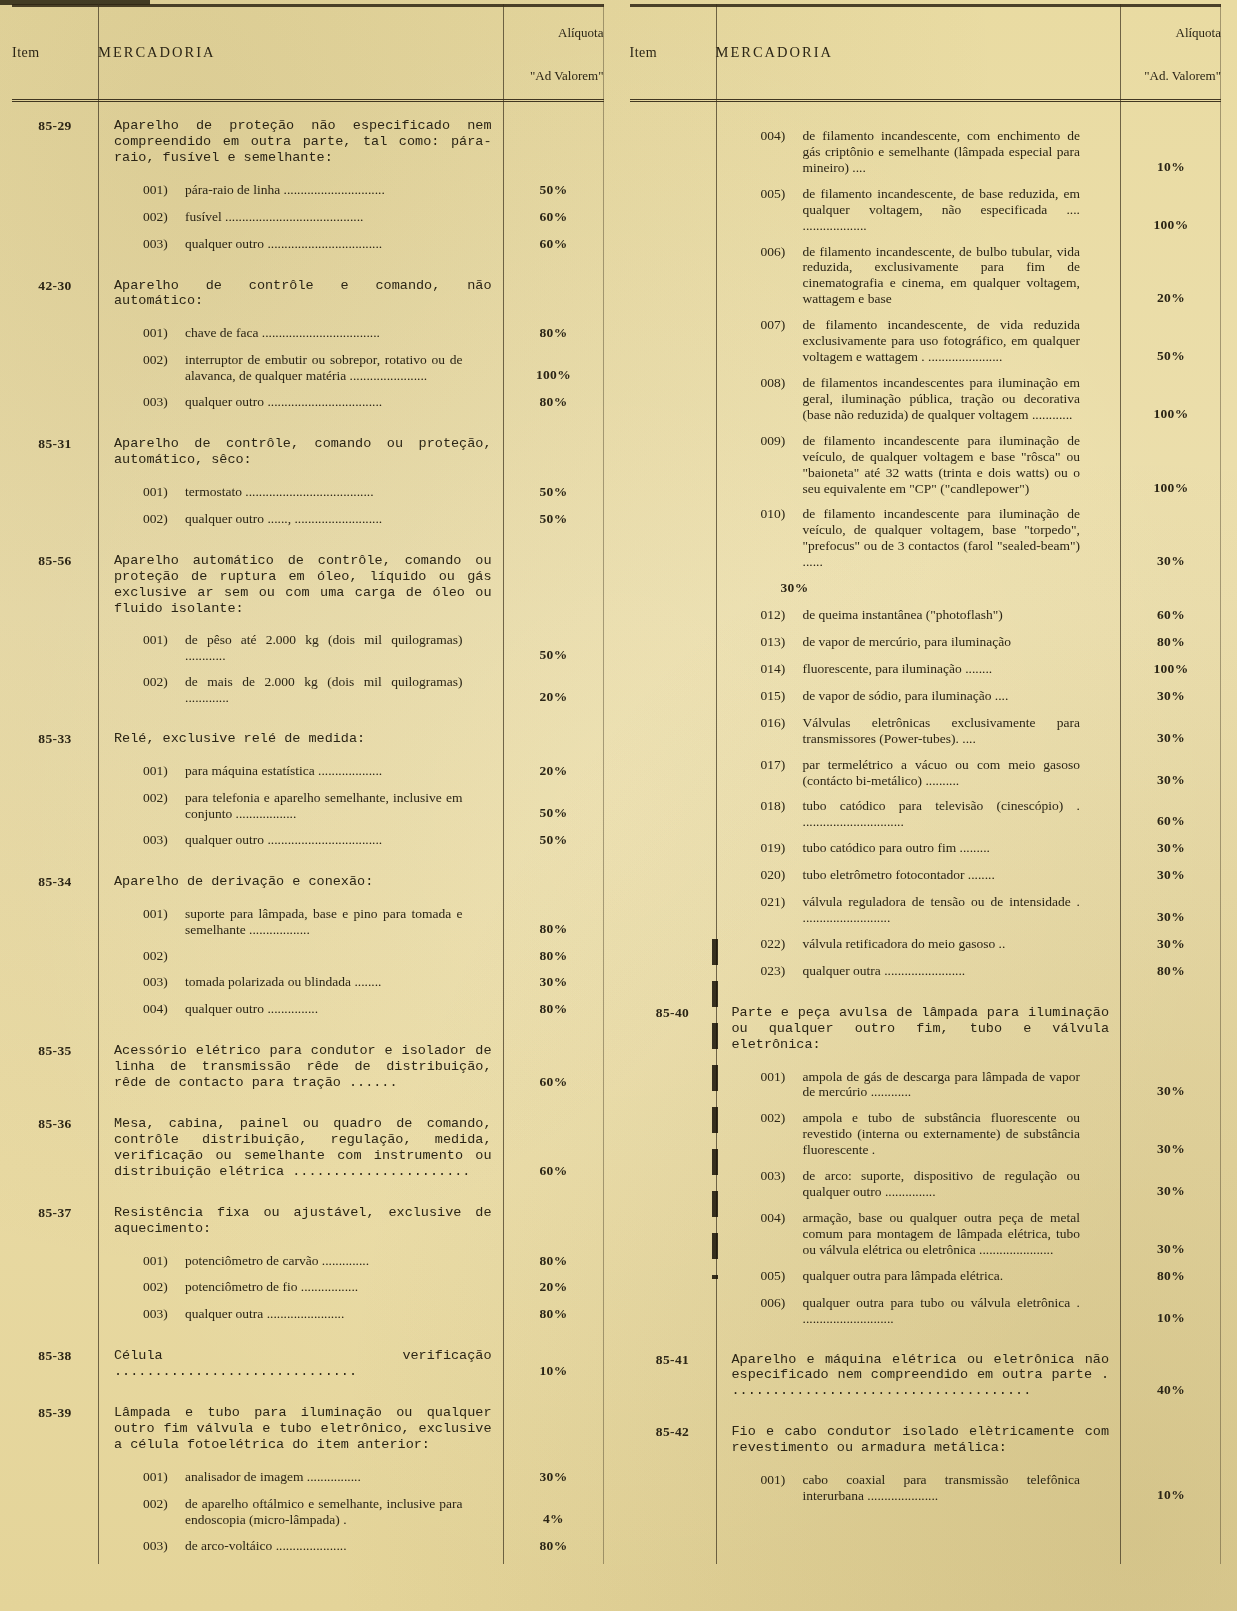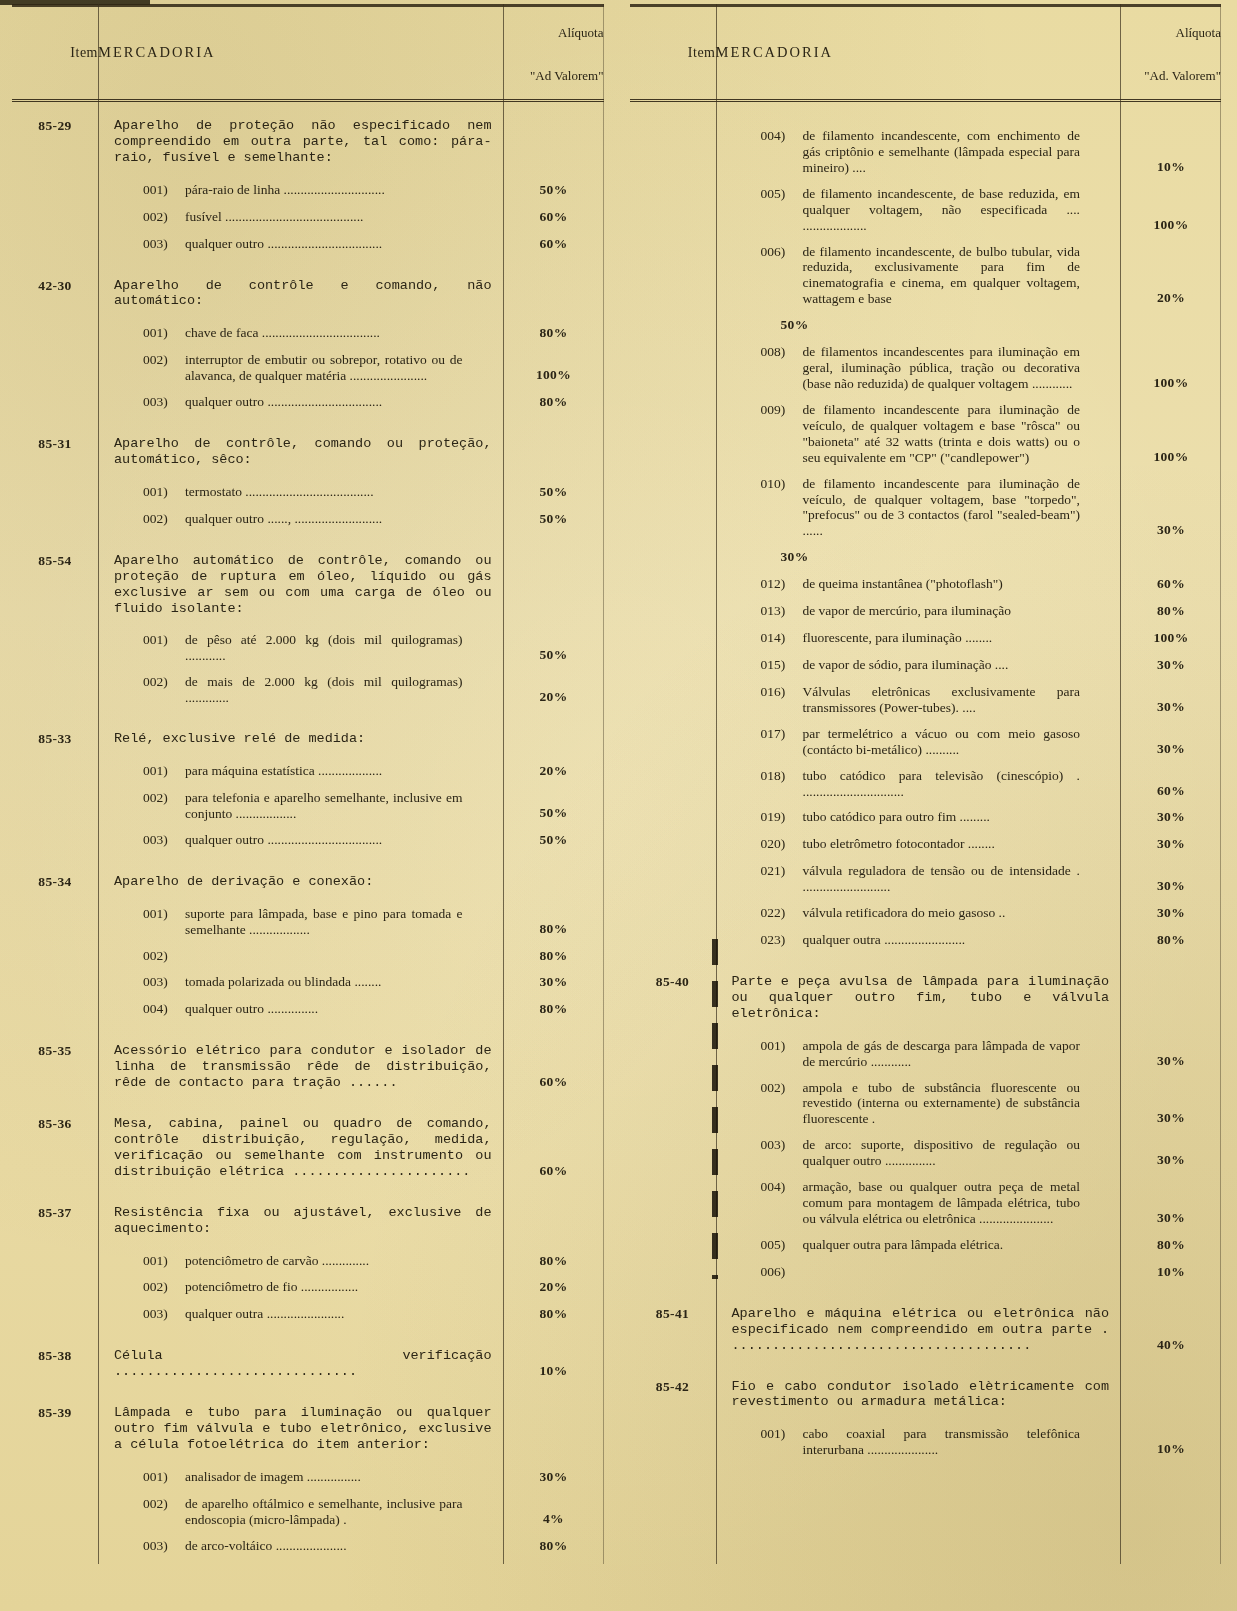--- a/index.html
+++ b/index.html
@@ -22,21 +22,21 @@
   .half{position:relative;flex:1;min-width:0;}
   .vline{position:absolute;top:0;bottom:16px;width:1px;background:rgba(58,48,28,.7);}
   .vl-a{left:86px;}
   .vl-b{right:100px;}
   .vl-edge{right:0;background:rgba(58,48,28,.4);}
   .col-header{
     display:flex;align-items:center;height:92px;
     border-top:3px solid rgba(48,38,20,.85);
     border-bottom:3px double rgba(48,38,20,.9);
   }
-  .hdr-item{width:86px;flex-shrink:0;text-align:right;font-size:14px;letter-spacing:.5px;}
+  .hdr-item{width:86px;flex-shrink:0;text-align:left;font-size:14px;letter-spacing:.5px;}
   .hdr-merc{flex:1;text-align:left;font-size:14.5px;letter-spacing:2px;}
   .hdr-aliq{width:100px;flex-shrink:0;display:flex;flex-direction:column;justify-content:space-between;height:58px;text-align:right;font-size:13px;padding-top:2px;}
   .col-body{padding-top:16px;}
   .row{display:flex;align-items:flex-start;}
   .cell-item{width:86px;flex-shrink:0;text-align:center;font-weight:bold;letter-spacing:.4px;}
   .cell-main{flex:1;min-width:0;padding:0 12px 0 16px;}
   .cell-rate{width:100px;flex-shrink:0;align-self:flex-end;text-align:center;font-weight:bold;letter-spacing:.3px;padding-bottom:1px;}
   .entry{margin-bottom:25px;}
   .sub-row{margin-top:10px;gap:29px;}
   .entry-main-row + .sub-row{margin-top:16px;}
@@ -156,21 +156,21 @@
               <div class="cell-item"></div>
               <div class="cell-main sub">
                 <span class="sub-code">002)</span>
                 <span class="sub-text">qualquer outro ......, ..........................</span>
               </div>
               <div class="cell-rate">50%</div>
             </div>
           </div>
           <div class="entry">
             <div class="row entry-main-row">
-              <div class="cell-item">85-54</div>
+              <div class="cell-item">85-56</div>
               <div class="cell-main">
                 <div class="entry-desc">Aparelho automático de contrôle, comando ou proteção de ruptura em óleo, líquido ou gás exclusive ar sem ou com uma carga de óleo ou fluido isolante:</div>
               </div>
               <div class="cell-rate"></div>
             </div>
             <div class="row sub-row">
               <div class="cell-item"></div>
               <div class="cell-main sub">
                 <span class="sub-code">001)</span>
                 <span class="sub-text">de pêso até 2.000 kg (dois mil quilogramas) ............</span>
@@ -389,20 +389,24 @@
             <div class="row sub-row">
               <div class="cell-item"></div>
               <div class="cell-main sub">
                 <span class="sub-code">006)</span>
                 <span class="sub-text">de filamento incandescente, de bulbo tubular, vida reduzida, exclusivamente para fim de cinematografia e cinema, em qualquer voltagem, wattagem e base</span>
               </div>
               <div class="cell-rate">20%</div>
             </div>
             <div class="row sub-row">
               <div class="cell-item"></div>
+              <div class="cell-main sub">
+                <span class="sub-code">007)</span>
+                <span class="sub-text">de filamento incandescente, de vida reduzida exclusivamente para uso fotográfico, em qualquer voltagem e wattagem . ......................</span>
+              </div>
               <div class="cell-rate">50%</div>
             </div>
             <div class="row sub-row">
               <div class="cell-item"></div>
               <div class="cell-main sub">
                 <span class="sub-code">008)</span>
                 <span class="sub-text">de filamentos incandescentes para iluminação em geral, iluminação pública, tração ou decorativa (base não reduzida) de qualquer voltagem ............</span>
               </div>
               <div class="cell-rate">100%</div>
             </div>
@@ -568,20 +572,21 @@
               <div class="cell-main sub">
                 <span class="sub-code">005)</span>
                 <span class="sub-text">qualquer outra para lâmpada elétrica.</span>
               </div>
               <div class="cell-rate">80%</div>
             </div>
             <div class="row sub-row">
               <div class="cell-item"></div>
               <div class="cell-main sub">
                 <span class="sub-code">006)</span>
+                <span class="sub-text">qualquer outra para tubo ou válvula eletrônica . ...........................</span>
               </div>
               <div class="cell-rate">10%</div>
             </div>
           </div>
           <div class="entry">
             <div class="row entry-main-row">
               <div class="cell-item">85-41</div>
               <div class="cell-main">
                 <div class="entry-desc">Aparelho e máquina elétrica ou eletrônica não especificado nem compreendido em outra parte . .....................................</div>
               </div>

